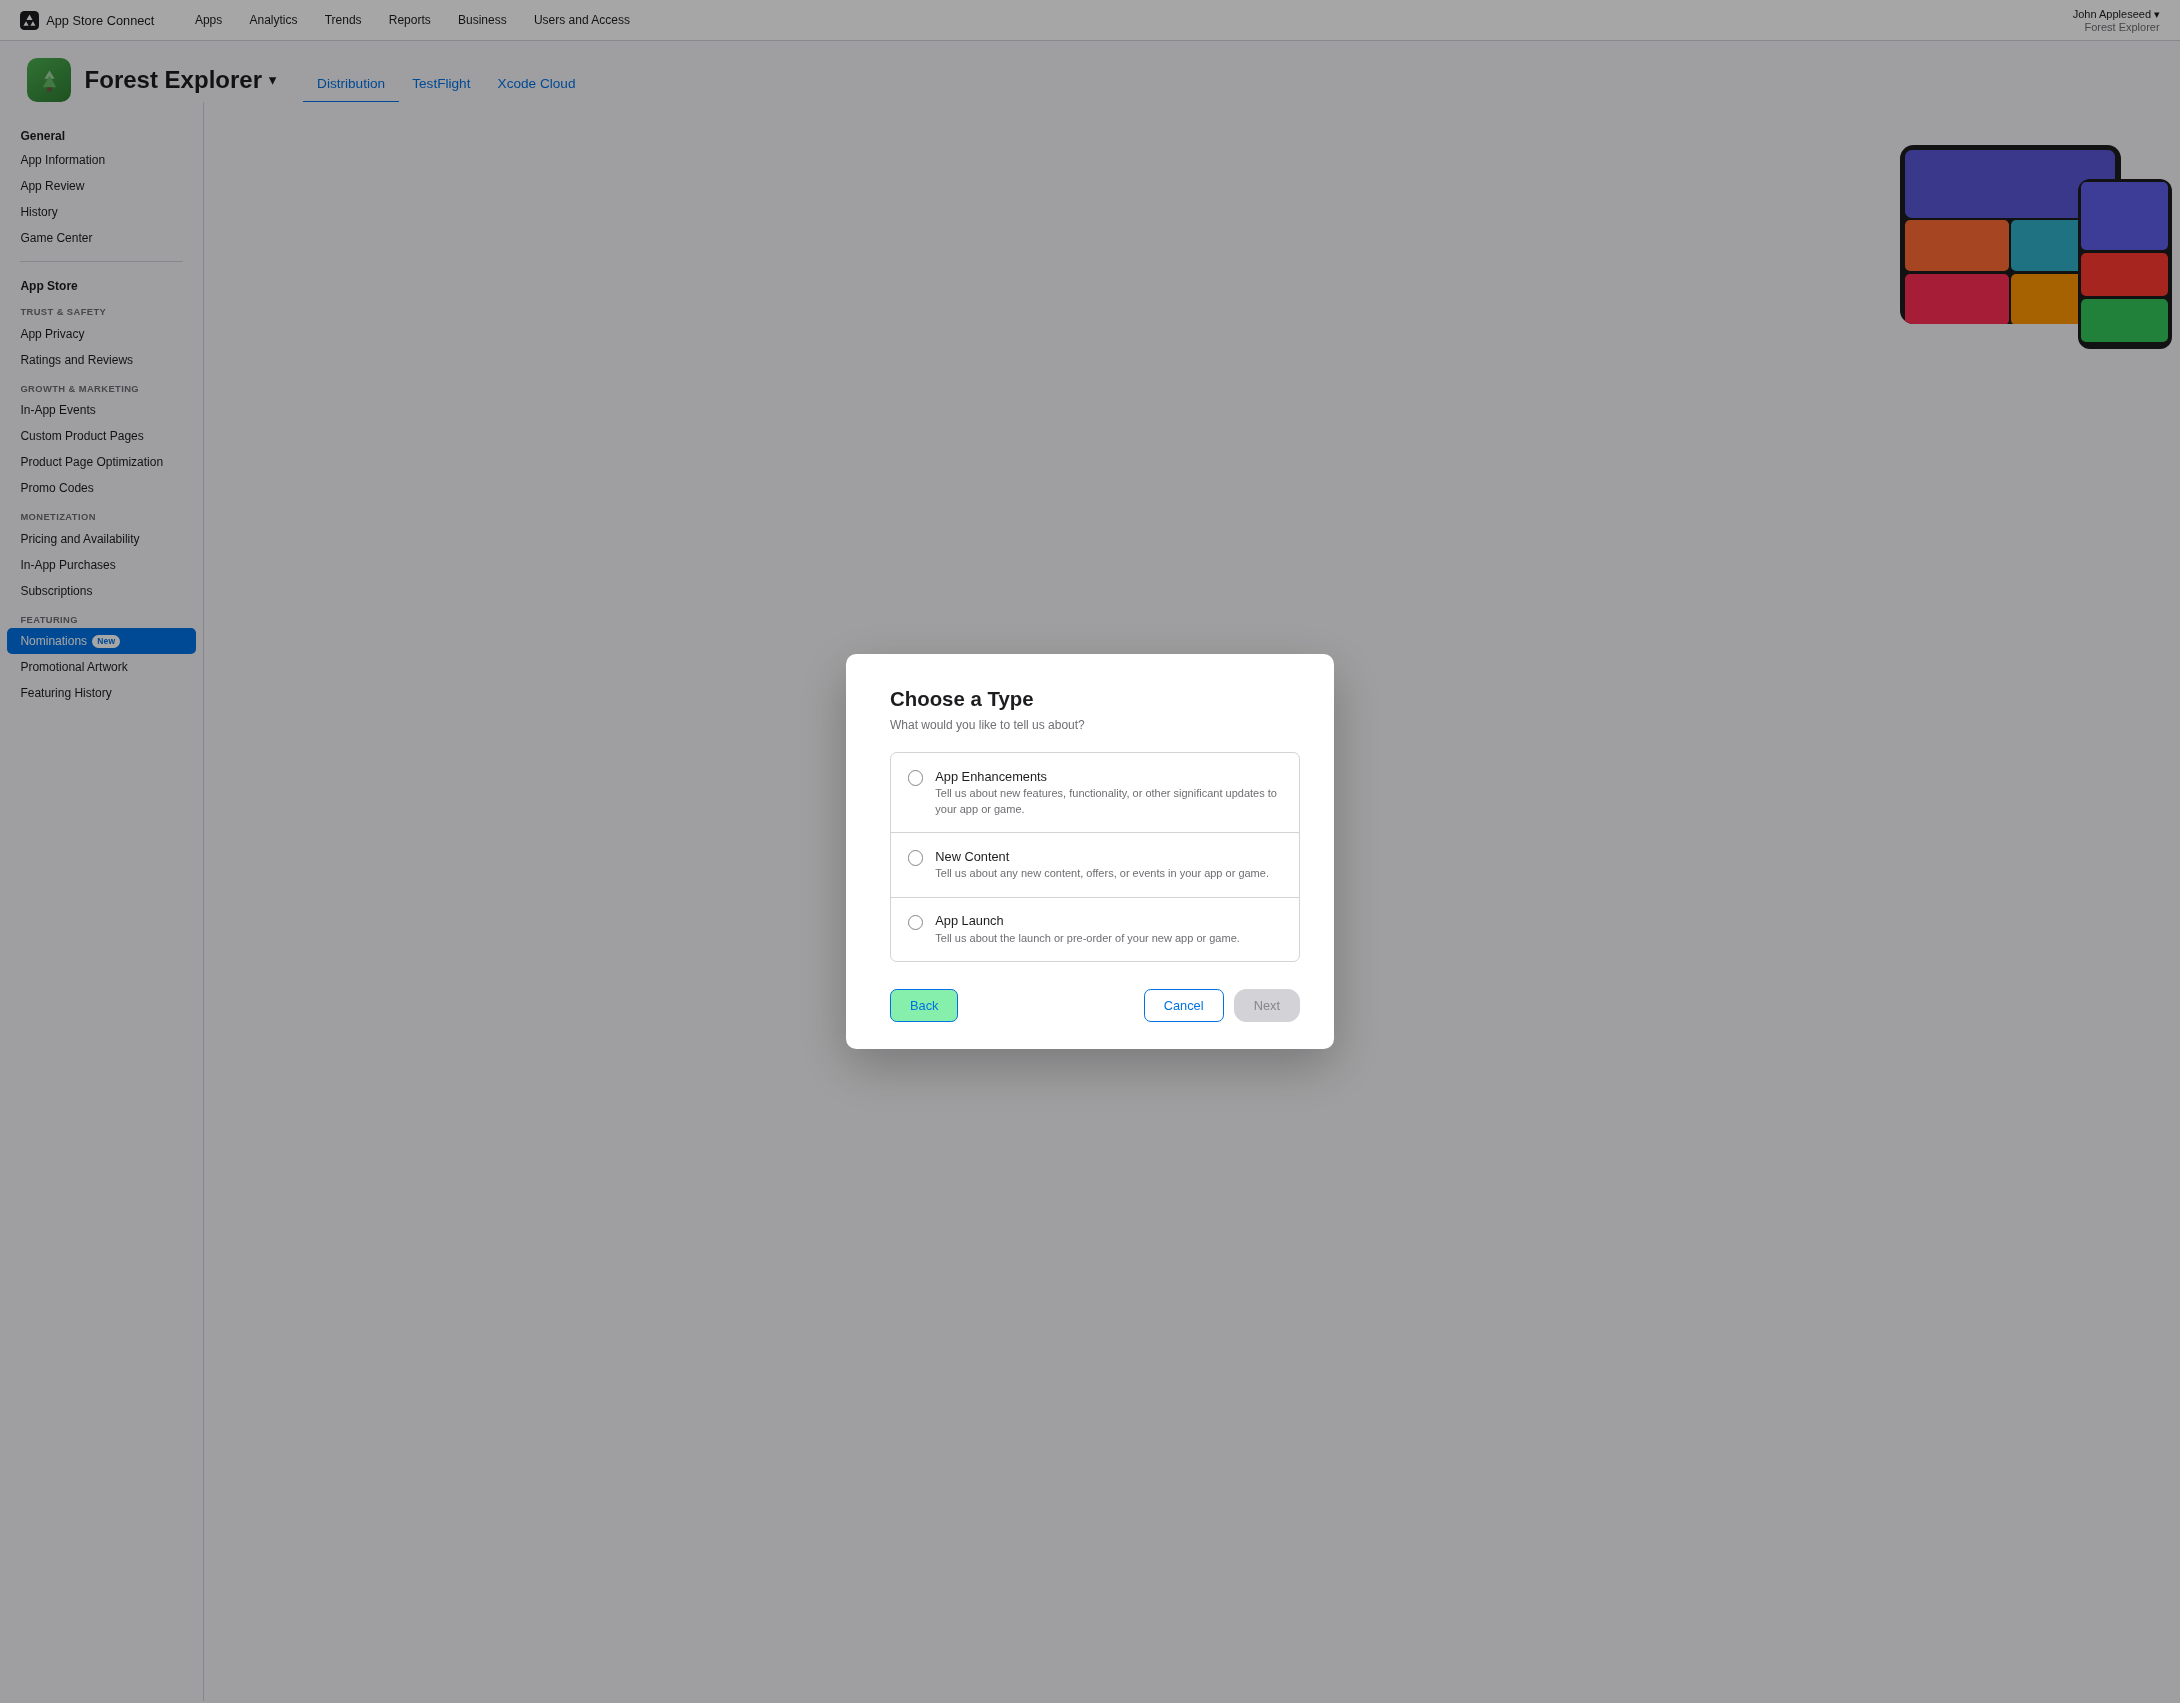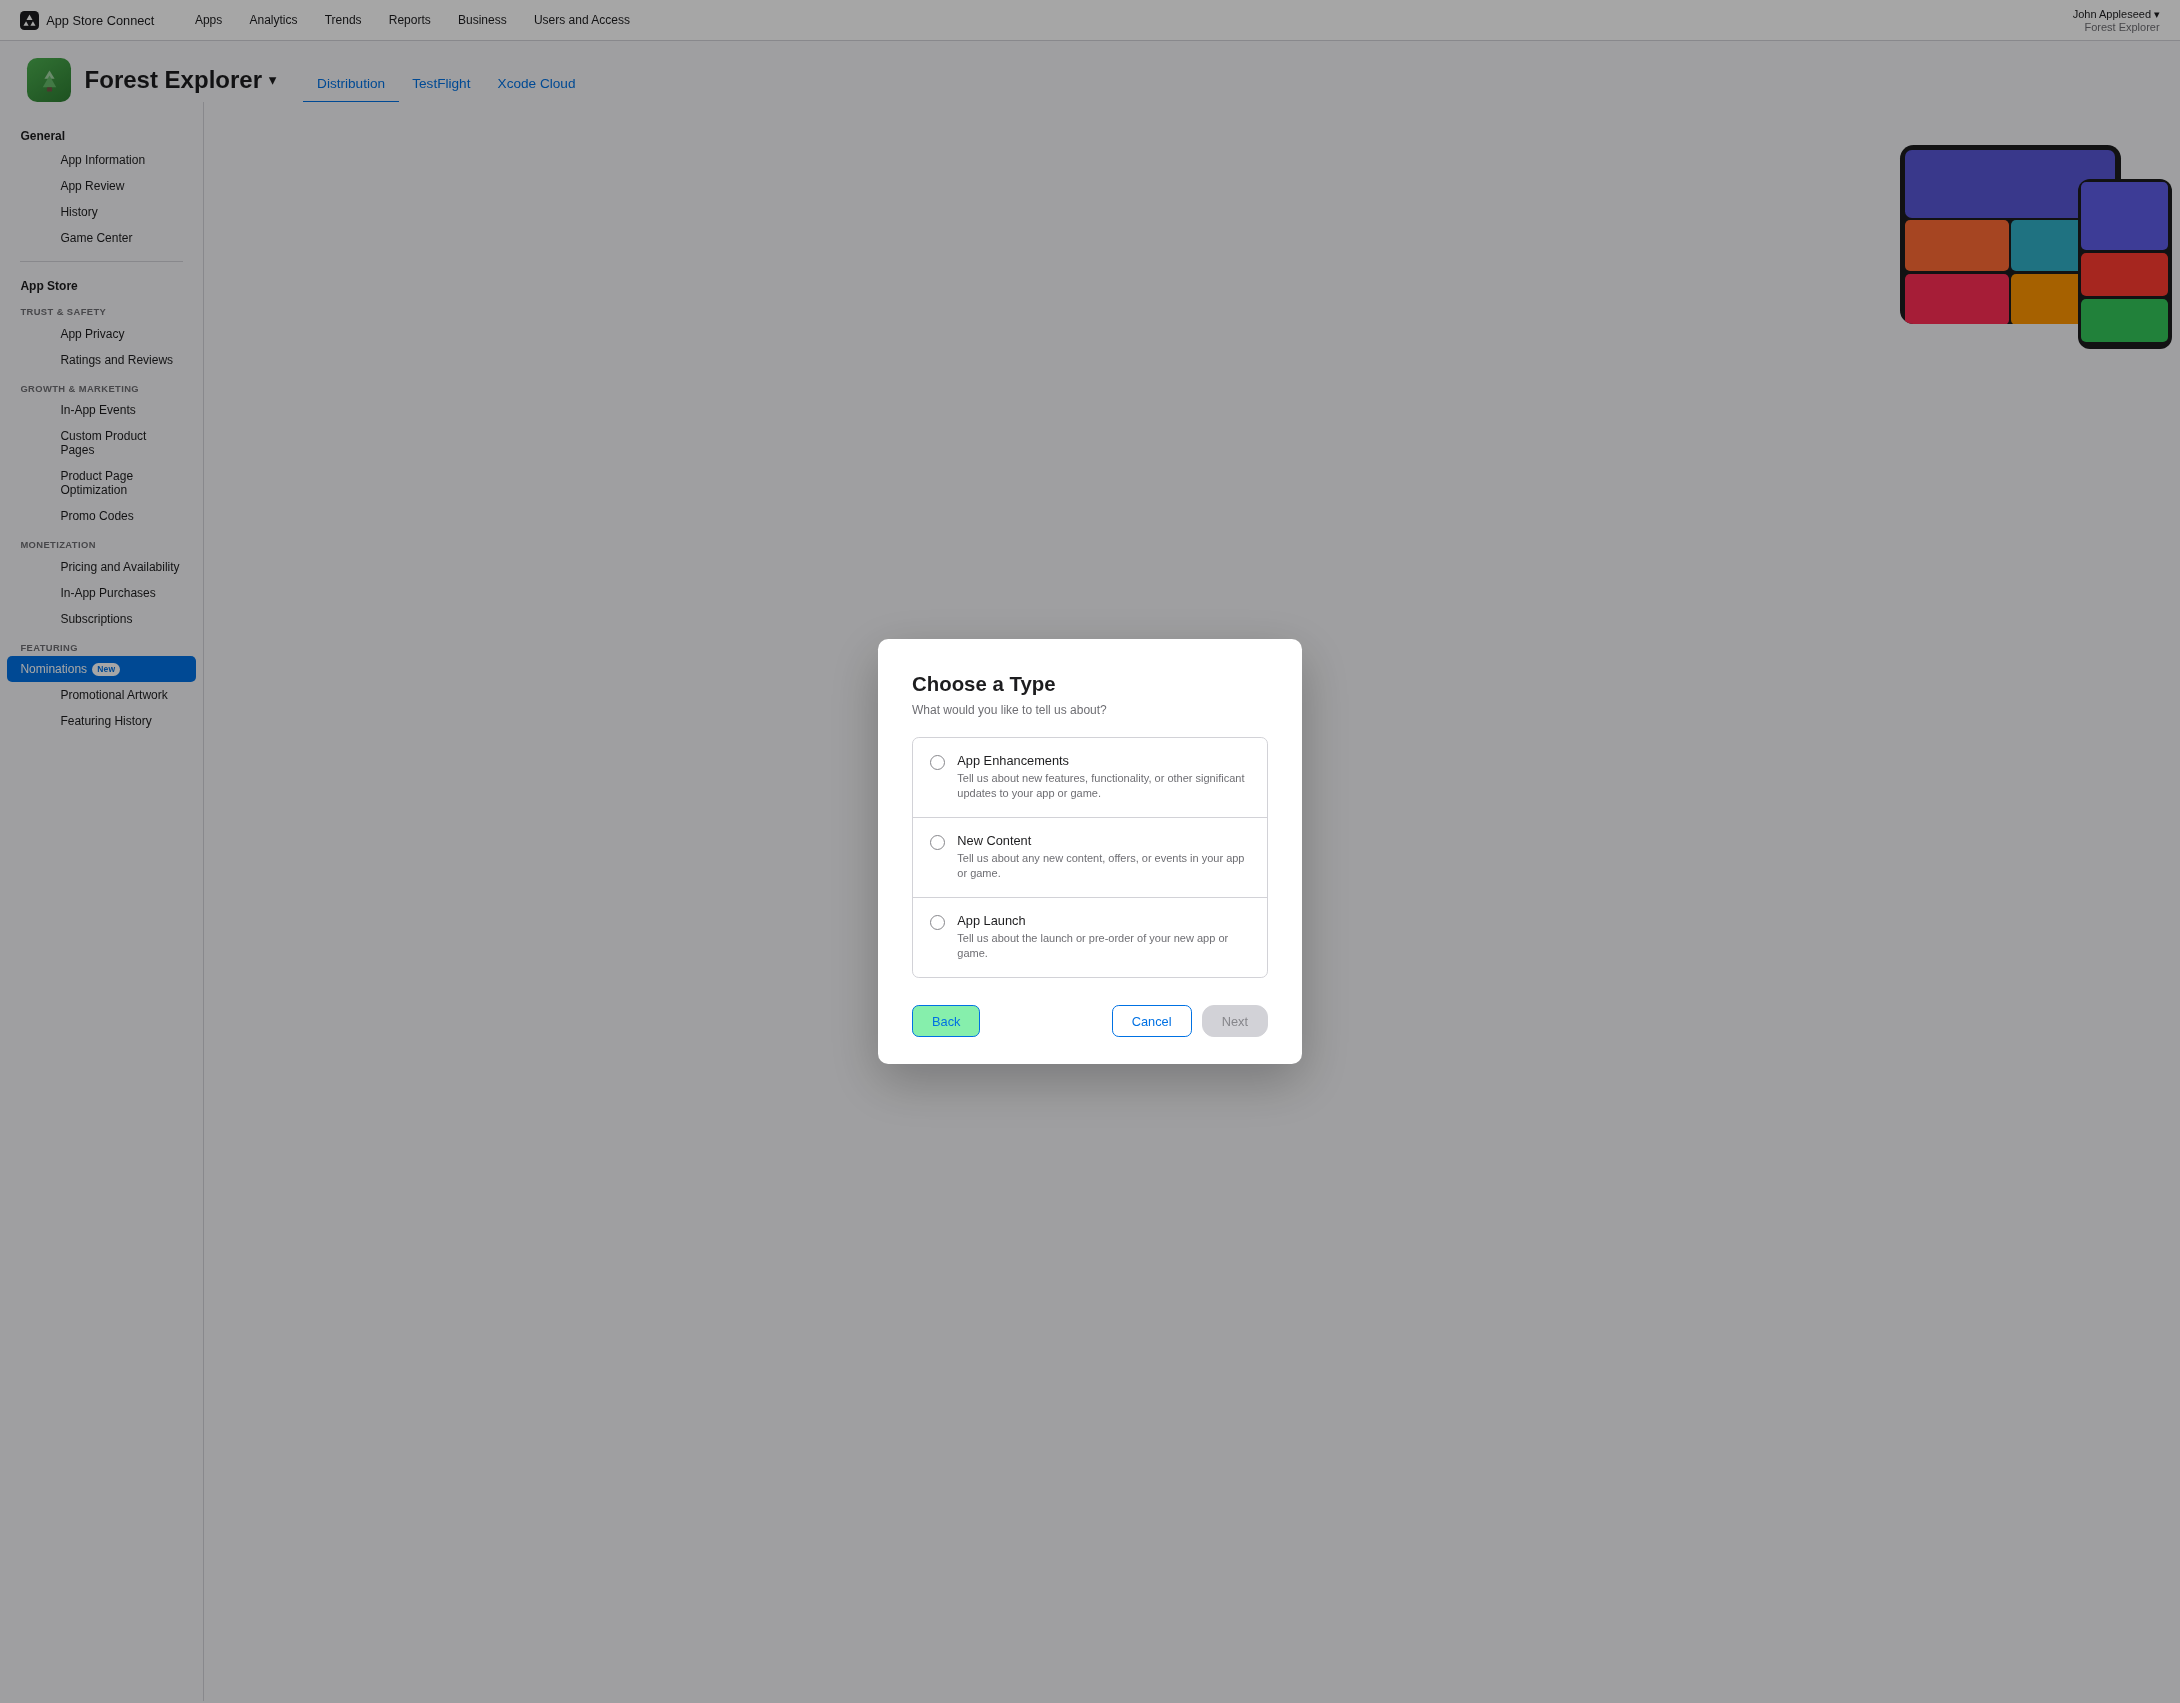--- a/index.html
+++ b/index.html
@@ -147,21 +147,20 @@
       padding: 6.8px 20.4px 3.4px 20.4px;
     }
     .sidebar-item {
       font-size: 12px;
       color: #1d1d1f;
       padding: 6px 20.4px;
       cursor: pointer;
       display: flex;
       align-items: center;
       gap: 5.1px;
-      margin-left: 40px;
     }
     .sidebar-item.active {
       background: #0071e3;
       color: #fff;
       border-radius: 5.1px;
       margin: 0 6.8px;
       padding: 6px 13.6px;
     }
     .sidebar-divider {
       border: none;
@@ -197,24 +196,24 @@
       z-index: 100;
       display: flex;
       align-items: center;
       justify-content: center;
     }
 
     
     .modal {
       background: #fff;
       border-radius: 10.2px;
-      width: 424px;
+      width: 488px;
       max-width: 90vw;
       box-shadow: 0 17px 51px rgba(0,0,0,0.25);
-      padding: 34px 34px 27px 34px;
+      padding: 34px 34px 27px 44px;
       position: relative;
       z-index: 200;
     }
     .modal-title {
       font-size: 20.4px;
       font-weight: 600;
       color: #1d1d1f;
       margin-bottom: 6.8px;
     }
     .modal-subtitle {

